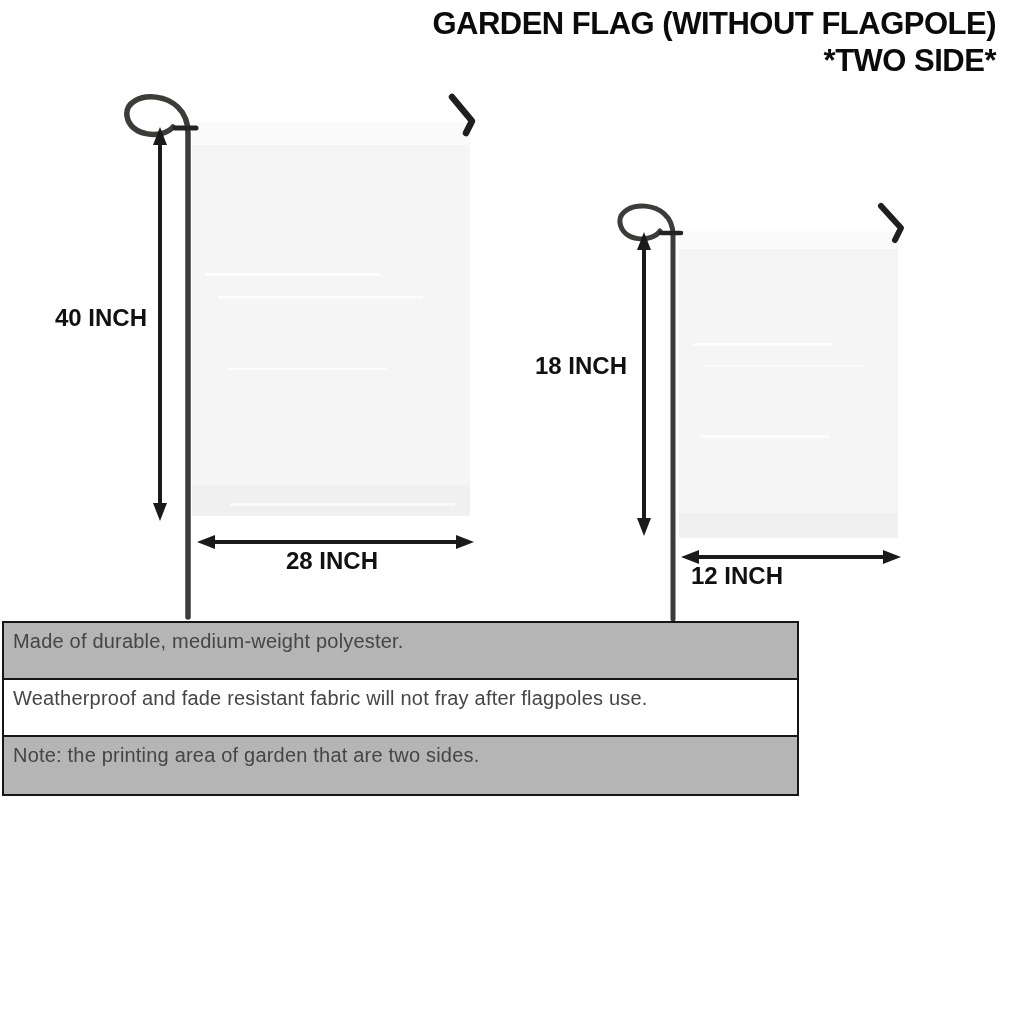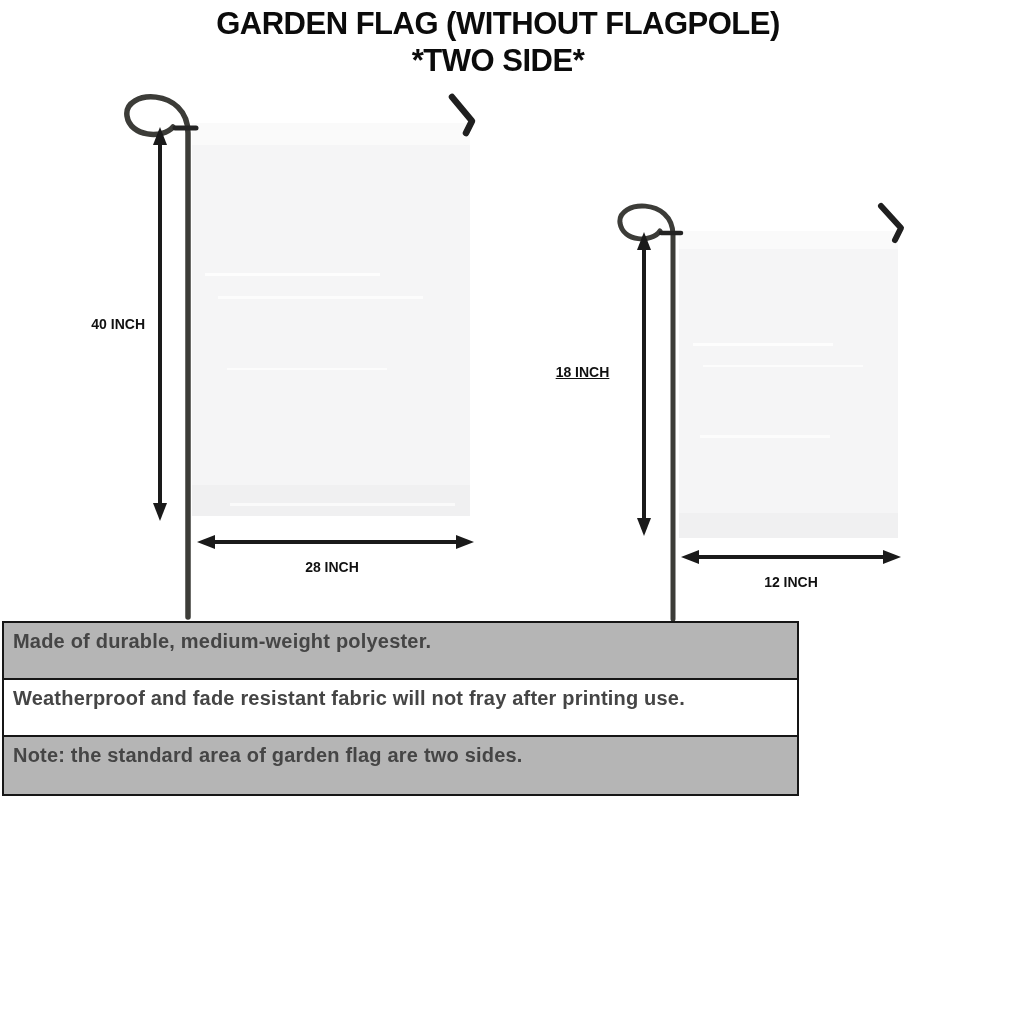--- a/index.html
+++ b/index.html
@@ -5,42 +5,41 @@
   html,body{margin:0;padding:0;}
   body{
     width:1024px;height:1024px;position:relative;overflow:hidden;
     background:#ffffff;
     font-family:"Liberation Sans", sans-serif;
     --shaded:#b5b5b5;
     --border:#161616;
   }
   .abs{position:absolute;}
   .title-line{
-    width:996px;text-align:center;
+    width:996px;text-align:right;
     font-weight:800;color:#0b0b0b;
     font-size:31px;line-height:38px;letter-spacing:-0.5px;
     white-space:nowrap;
   }
   #title1{top:5px;left:0;}
   #title2{top:42px;left:0;}
   .dim-label{
-    font-size:14px;font-weight:700;color:#111;
-    letter-spacing:0px;white-space:nowrap;margin-top:12px;
+    font-size:24px;font-weight:700;color:#111;
+    letter-spacing:0px;white-space:nowrap;
   }
   .spec-table{
     left:2px;top:621px;width:793px;
     border:2px solid var(--border);
     background:#ffffff;
   }
   .spec-row{
     height:57px;
     border-bottom:2px solid var(--border);
     background:#ffffff;
     box-sizing:border-box;
-    font-weight:bold;
   }
   .spec-row:last-child{border-bottom:none;}
   .spec-row.shaded{background:var(--shaded);}
   .spec-row span{
     display:block;
     padding:6px 10px 0 9px;
     font-size:20px;line-height:24px;
     color:#454545;
     letter-spacing:0.2px;
   }
@@ -110,26 +109,26 @@
 
   <g fill="#1a1a1a">
     <line x1="160" y1="362" x2="352" y2="362" stroke="#1a1a1a" stroke-width="4"></line>
     <polygon points="146,362 164,355 164,369"></polygon>
     <polygon points="366,362 348,355 348,369"></polygon>
   </g>
 </svg>
 
 <div class="abs dim-label" style="left:55px;top:304px;width:90px;text-align:right;">40 INCH</div>
 <div class="abs dim-label" style="left:232px;top:547px;width:200px;text-align:center;">28 INCH</div>
-<div class="abs dim-label" style="left:535px;top:352px;width:95px;text-align:center;text-decoration:underline;">18 INCH</div>
-<div class="abs dim-label" style="left:691px;top:562px;width:200px;text-align:center;">12 INCH</div>
+<div class="abs dim-label" style="left:535px;top:352px;width:95px;text-align:left;">18 INCH</div>
+<div class="abs dim-label" style="left:691px;top:562px;width:200px;text-align:left;">12 INCH</div>
 
 <div class="abs spec-table">
     <div class="spec-row shaded">
       <span>Made of durable, medium-weight polyester.</span>
     </div>
     <div class="spec-row">
-      <span>Weatherproof and fade resistant fabric will not fray after printing use.</span>
+      <span>Weatherproof and fade resistant fabric will not fray after flagpoles use.</span>
     </div>
     <div class="spec-row shaded">
-      <span>Note: the standard area of garden flag are two sides.</span>
+      <span>Note: the printing area of garden that are two sides.</span>
     </div>
   </div>
 
 </body></html>

